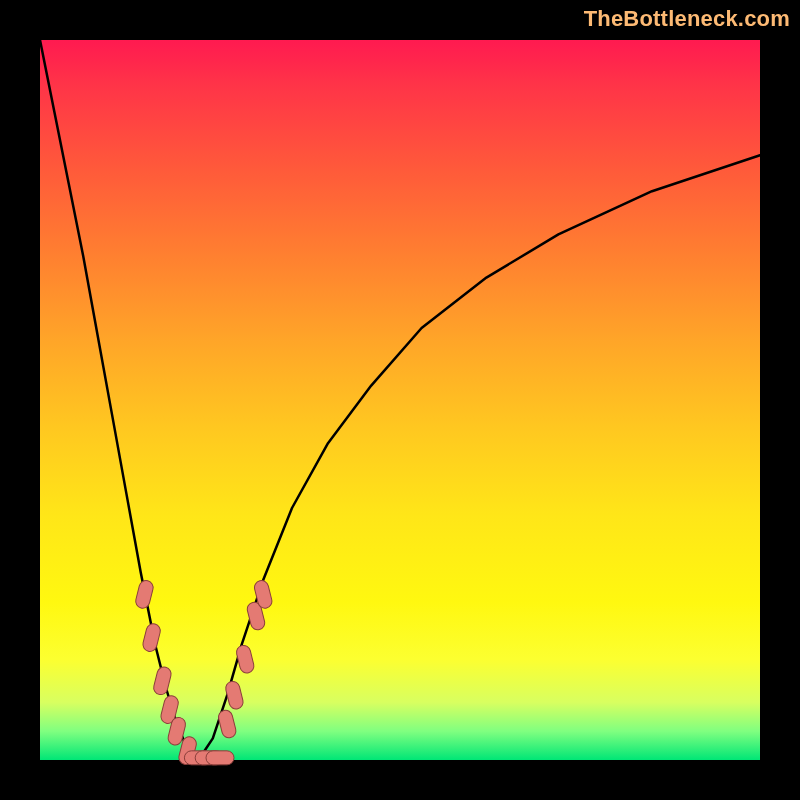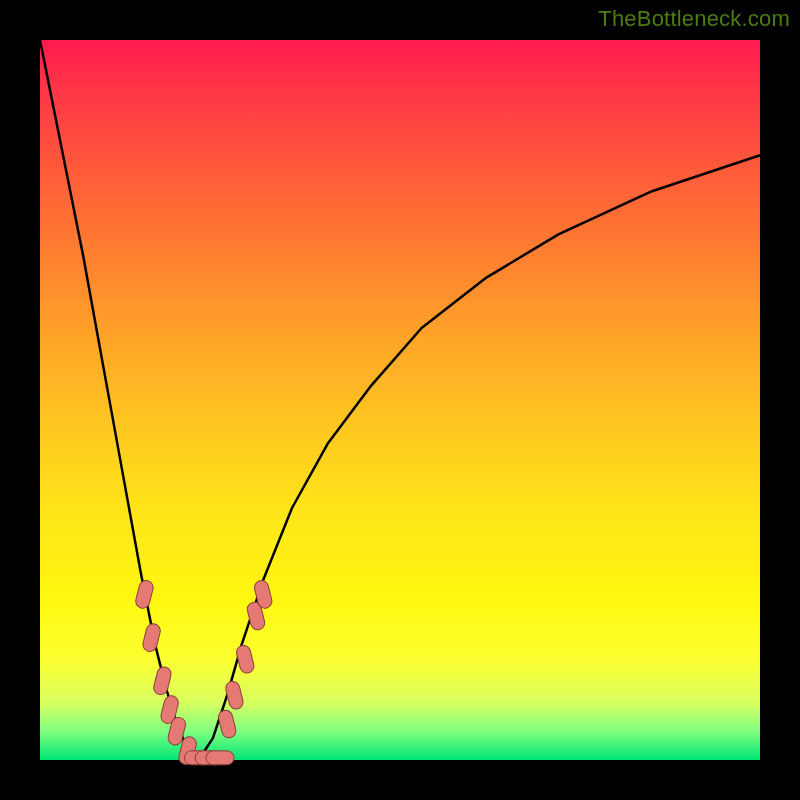--- a/index.html
+++ b/index.html
@@ -36,23 +36,23 @@
       #fcff30 86%,
       #d8ff60 92%,
       #80ff80 96%,
       #00e676 100%
     );
   }
   .watermark {
     position: absolute;
     top: 6px;
     right: 10px;
-    color: #4d7c0f;
+    color: #fdba74;
     font-size: 22px;
-    font-weight: 400;
+    font-weight: 700;
     letter-spacing: 0.2px;
     user-select: none;
     text-align: right;
   }
   svg.curves {
     position: absolute;
     top: 0;
     left: 0;
   }
 </style>

